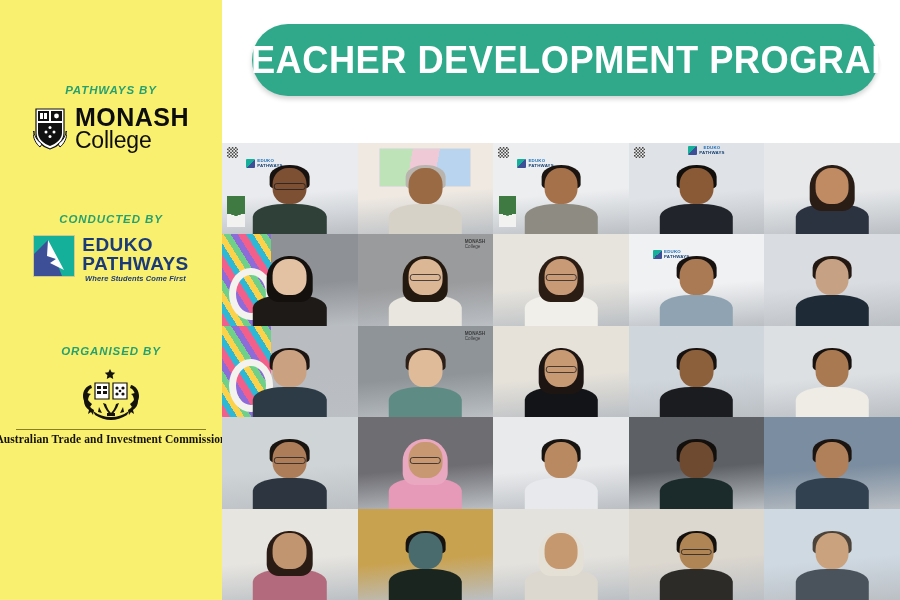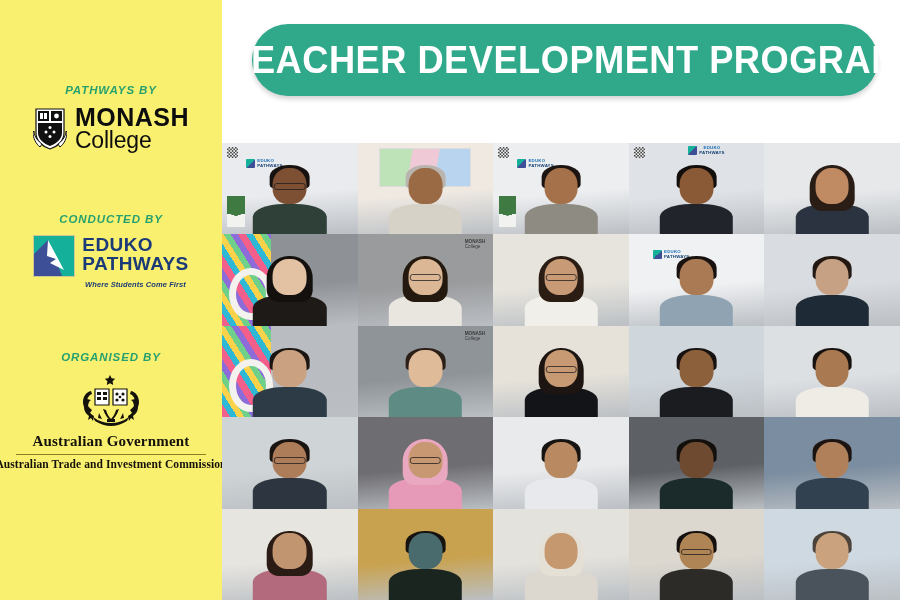--- a/index.html
+++ b/index.html
@@ -28,21 +28,21 @@
   .monash-words{display:flex;flex-direction:column;line-height:.92;}
   .monash-top{font-size:25px;font-weight:bold;letter-spacing:.5px;color:#0d0d0d;font-family:"Liberation Sans",sans-serif;}
   .monash-bot{font-size:23px;color:#0d0d0d;font-family:"Liberation Sans",sans-serif;letter-spacing:-.2px;margin-top:1px;}
 
   
   .eduko-wrap{display:flex;align-items:flex-start;justify-content:center;gap:7px;}
   .eduko-mark{width:40px;height:40px;flex:0 0 auto;border:1px solid #cfc98f;}
   .eduko-words{display:flex;flex-direction:column;line-height:1.0;}
   .eduko-l1{font-size:19px;font-weight:bold;color:#1b3a78;letter-spacing:.4px;}
   .eduko-l2{font-size:19px;font-weight:bold;color:#1b3a78;letter-spacing:.4px;}
-  .eduko-tag{font-size:7.5px;font-weight:bold;font-style:italic;color:#1b3a78;letter-spacing:.1px;margin-top:8px;text-align:center;}
+  .eduko-tag{font-size:7.5px;font-weight:bold;font-style:italic;color:#1b3a78;letter-spacing:.1px;margin-top:2px;text-align:center;}
 
   
   .ausgov{display:flex;flex-direction:column;align-items:center;width:196px;}
   .arms{width:76px;height:58px;display:block;}
   .gov-l1{font-family:"Liberation Serif",serif;font-size:15px;font-weight:bold;color:#14120b;margin-top:2px;letter-spacing:.2px;}
   .gov-rule{width:190px;height:1.5px;background:#8a7e22;margin:4px 0 3px 0;}
   .gov-l2{font-family:"Liberation Serif",serif;font-size:11.5px;font-weight:bold;color:#14120b;letter-spacing:.1px;white-space:nowrap;}
 
   .sp-a{height:58px;}
   .sp-b{height:62px;}
@@ -168,21 +168,20 @@
           <path d="M18 18 c-5 1 -8 6 -8 11 c0 5 3 9 7 11 l2-3 c-3-2 -5-5 -5-8 c0-4 2-7 5-8 Z"></path>
           <path d="M14 26 c-2 2 -3 5 -3 8 c0 4 2 7 5 9 l-1 4 l3-2 l2 3 l1-5 c-4-2 -6-5 -6-9 c0-3 1-6 3-7 Z"></path>
           <path d="M58 18 c5 1 8 6 8 11 c0 5 -3 9 -7 11 l-2-3 c3-2 5-5 5-8 c0-4 -2-7 -5-8 Z"></path>
           <path d="M62 26 c2 2 3 5 3 8 c0 4 -2 7 -5 9 l1 4 l-3-2 l-2 3 l-1-5 c4-2 6-5 6-9 c0-3 -1-6 -3-7 Z"></path>
           <path d="M30 36 c2 6 5 10 8 12 c3-2 6-6 8-12 l-3 1 c-1 4 -3 7 -5 9 c-2-2 -4-5 -5-9 Z"></path>
           <path d="M26 40 l3 6 l-4-1 Z M50 40 l-3 6 l4-1 Z"></path>
           <path d="M34 46 h8 v3 h-8 z"></path>
           <path d="M20 44 q8 6 18 6 q10 0 18-6 l-2 4 q-8 5 -16 5 q-8 0 -16-5 Z"></path>
         </g>
       </svg>
-      <div class="gov-l1">Australian Government</div>
       <div class="gov-rule"></div>
       <div class="gov-l2">Australian Trade and Investment Commission</div>
     </div>
   </div>
 
   <div class="banner">
     <span class="banner-text">TEACHER DEVELOPMENT PROGRAM</span>
   </div>
 
   <div class="grid" id="grid">

